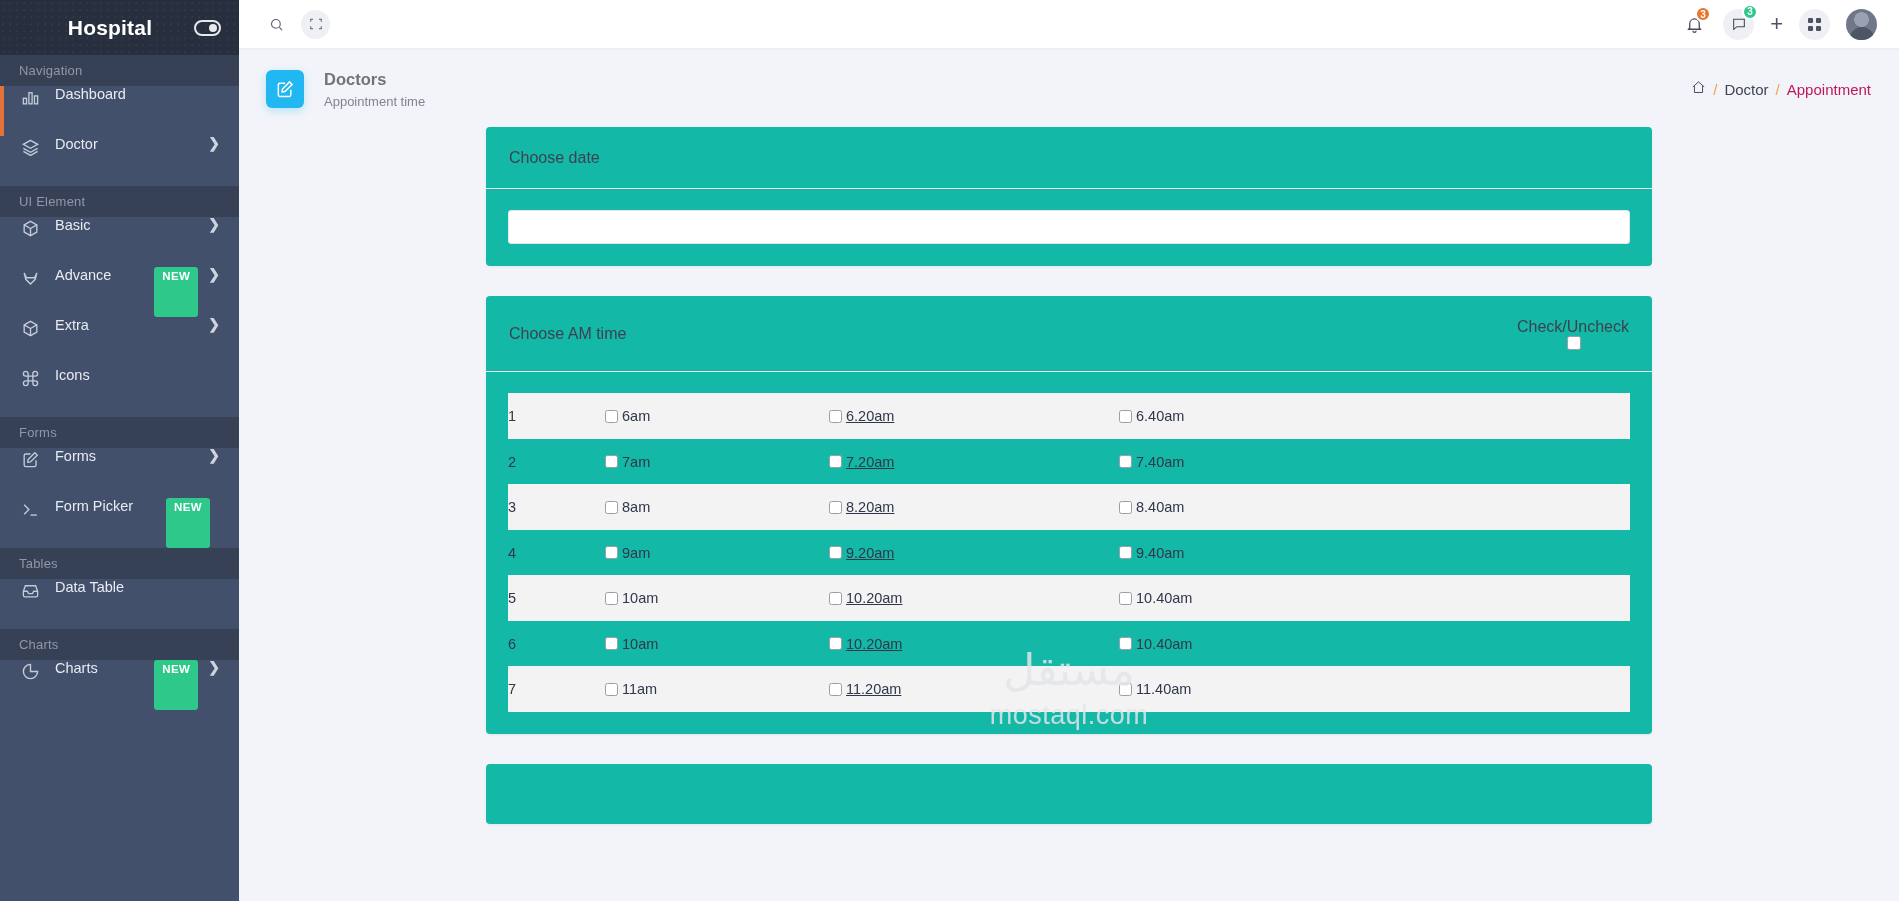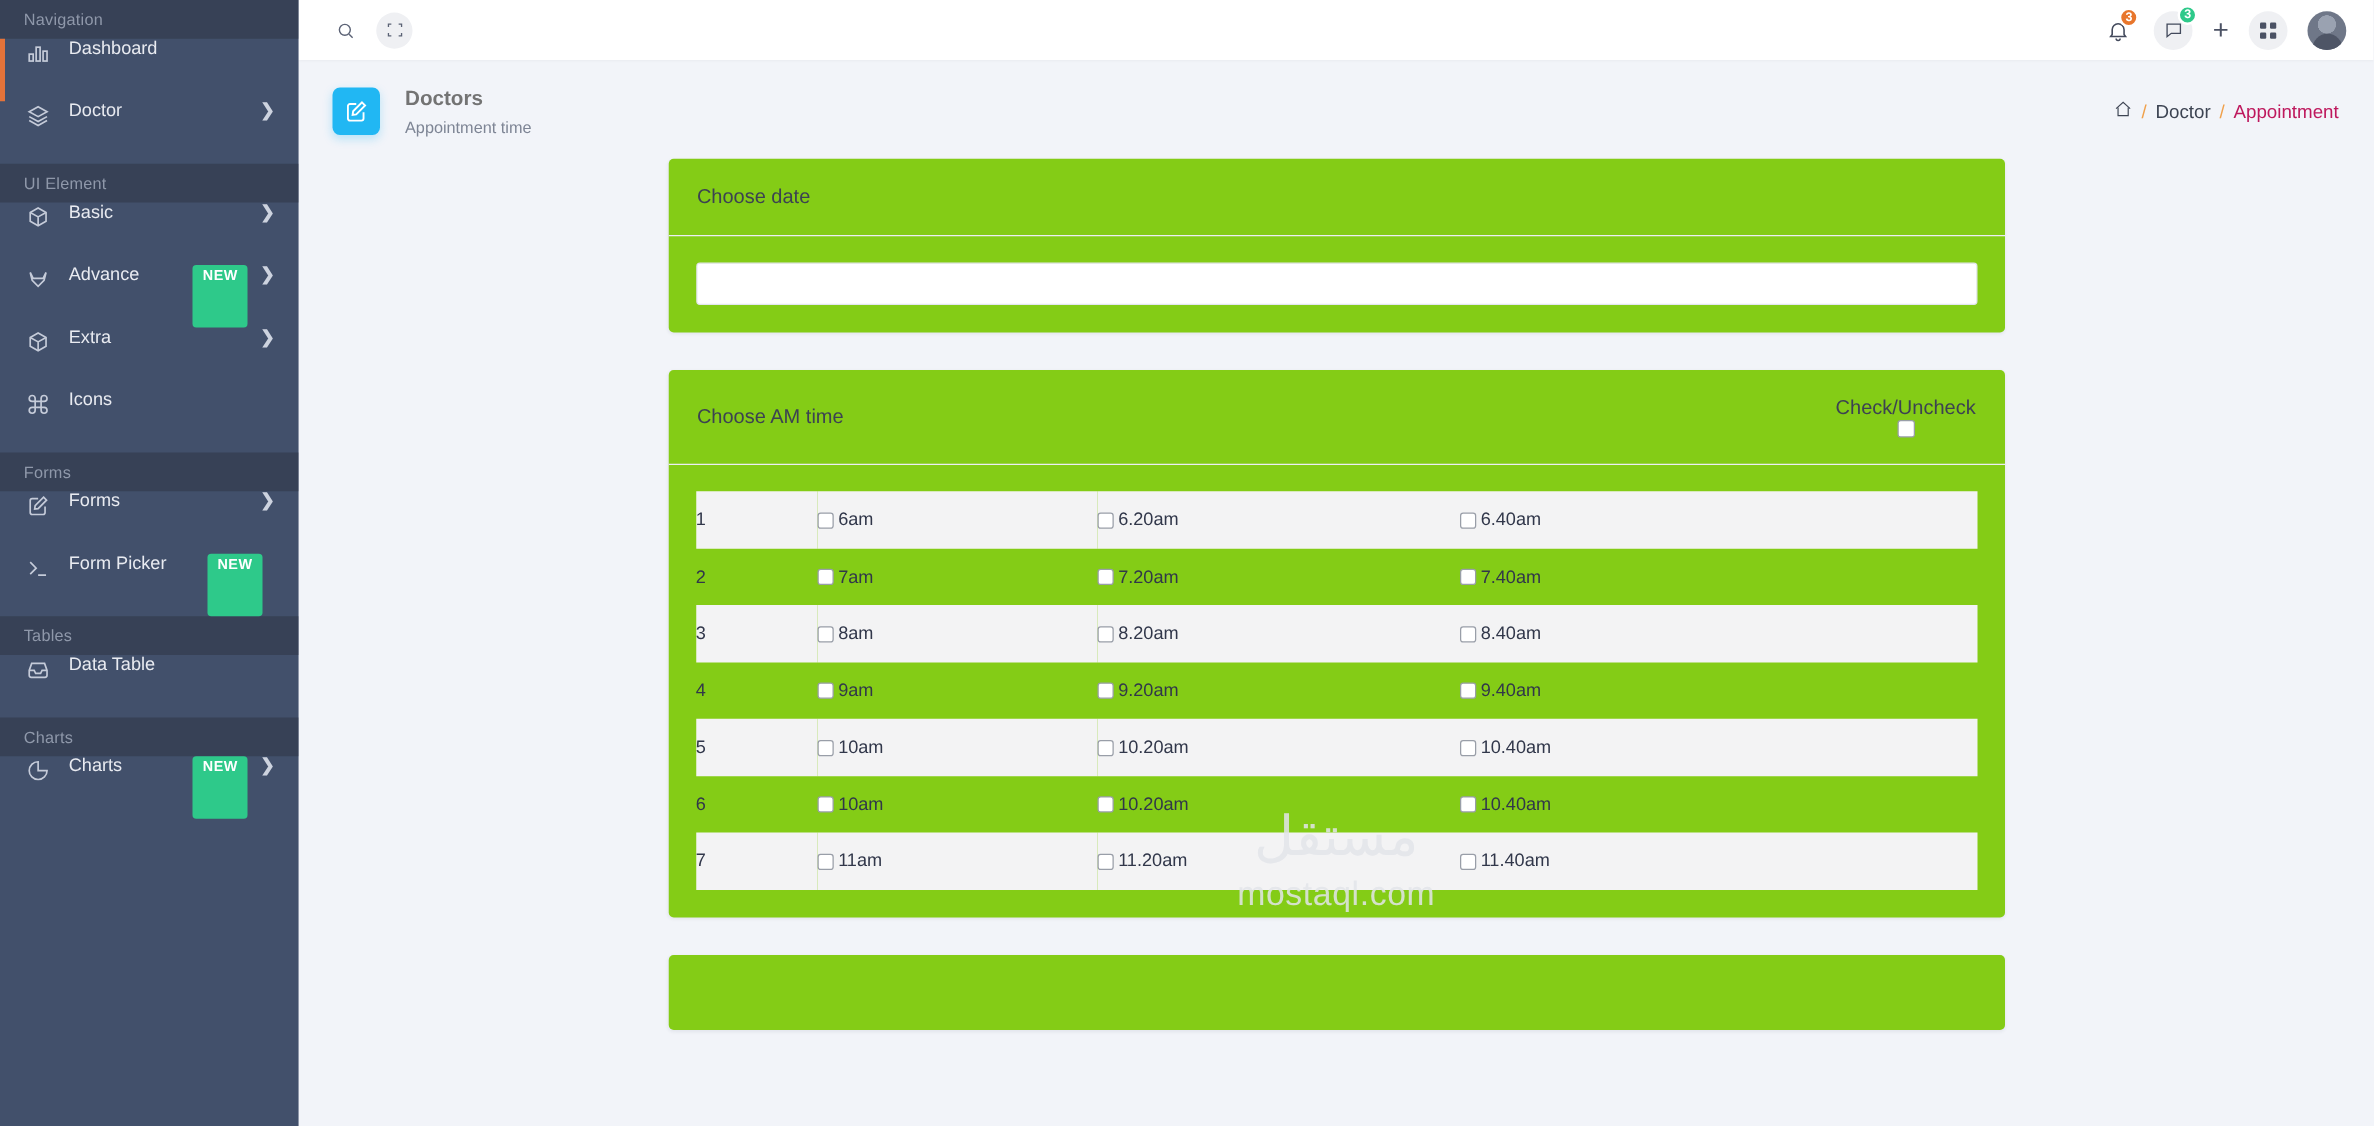--- a/index.html
+++ b/index.html
@@ -136,22 +136,22 @@
     font-size: 15px; color: #3d4453;
   }
   .breadcrumb svg { width: 15px; height: 15px; stroke: #3d4453; fill: none; stroke-width: 1.5; }
   .bc-sep { color: #f0a04b; }
   .bc-last { color: #be185d; }
   .bc-link { color: #3d4453; cursor: pointer; }
 
   
   .content { padding: 0 0 0 0; }
   .card {
-    width: 1069px; margin: 0 auto 30px;
-    background: #84cc16; border-radius: 4px;
+    width: 1166px; margin: 0 auto 30px;
+    background: #14b8a6; border-radius: 4px;
     box-shadow: 0 1px 3px rgba(30,40,70,.07);
   }
   .card-head {
     padding: 22px 23px 21px;
     border-bottom: 1px solid #eceef3;
     display: flex; align-items: center;
     font-size: 16px; color: #3c4252;
   }
   .card-head .ch-right { margin-left: auto; display: flex; align-items: center; flex-direction: column; }
   .card-body { padding: 21px 22px 22px; }
@@ -163,21 +163,21 @@
     color: #3c4252; padding: 0 12px;
   }
 
   
   .time-table { width: 100%; border-collapse: collapse; }
   .time-table tr { height: 45.5px; }
   .time-table tr.odd { background: #f3f3f4; }
   .time-table td { font-size: 14.5px; color: #31374a; vertical-align: middle; padding: 0; }
   .td-num { width: 97px; padding-left: 17px; }
   .col-a { width: 224px; }
-  .col-b { width: 290px; }
+  .col-b { width: 290px; text-decoration: underline; }
   .col-c { width: auto; }
   .cb {
     width: 13px; height: 13px; flex: 0 0 13px;
     border: 1px solid #999ea8; border-radius: 2.5px;
     background: #fff; display: inline-block; vertical-align: -2px;
     margin-right: 4px; cursor: pointer;
   }
   .slot { display: flex; align-items: center; white-space: nowrap; }
   .slot .lbl { cursor: pointer; }
   .chk-label { font-size: 16px; color: #3c4252; }
@@ -194,20 +194,26 @@
     pointer-events: none; user-select: none;
     color: #e3e5ea; z-index: 20; opacity: .85;
   }
   .wm-ar { font-size: 44px; line-height: 1; font-family: "DejaVu Sans", sans-serif; }
   .wm-en { font-size: 27px; letter-spacing: .5px; margin-top: 8px; }
 </style>
 </head>
 <body>
 
 <aside class="sidebar">
+  <div class="brand">
+    <div class="brand-title">Hospital</div>
+    <div class="brand-toggle">
+        <i></i>
+      </div>
+  </div>
   <nav id="nav-root">
       <div class="nav-caption">Navigation</div>
       <div class="nav-item active">
         <span class="nav-ico">
           <svg viewBox="0 0 24 24">
             <rect x="3" y="13" width="4" height="7"></rect>
             <rect x="10" y="6" width="4" height="14"></rect>
             <rect x="17" y="10" width="4" height="10"></rect>
           </svg>
         </span>

